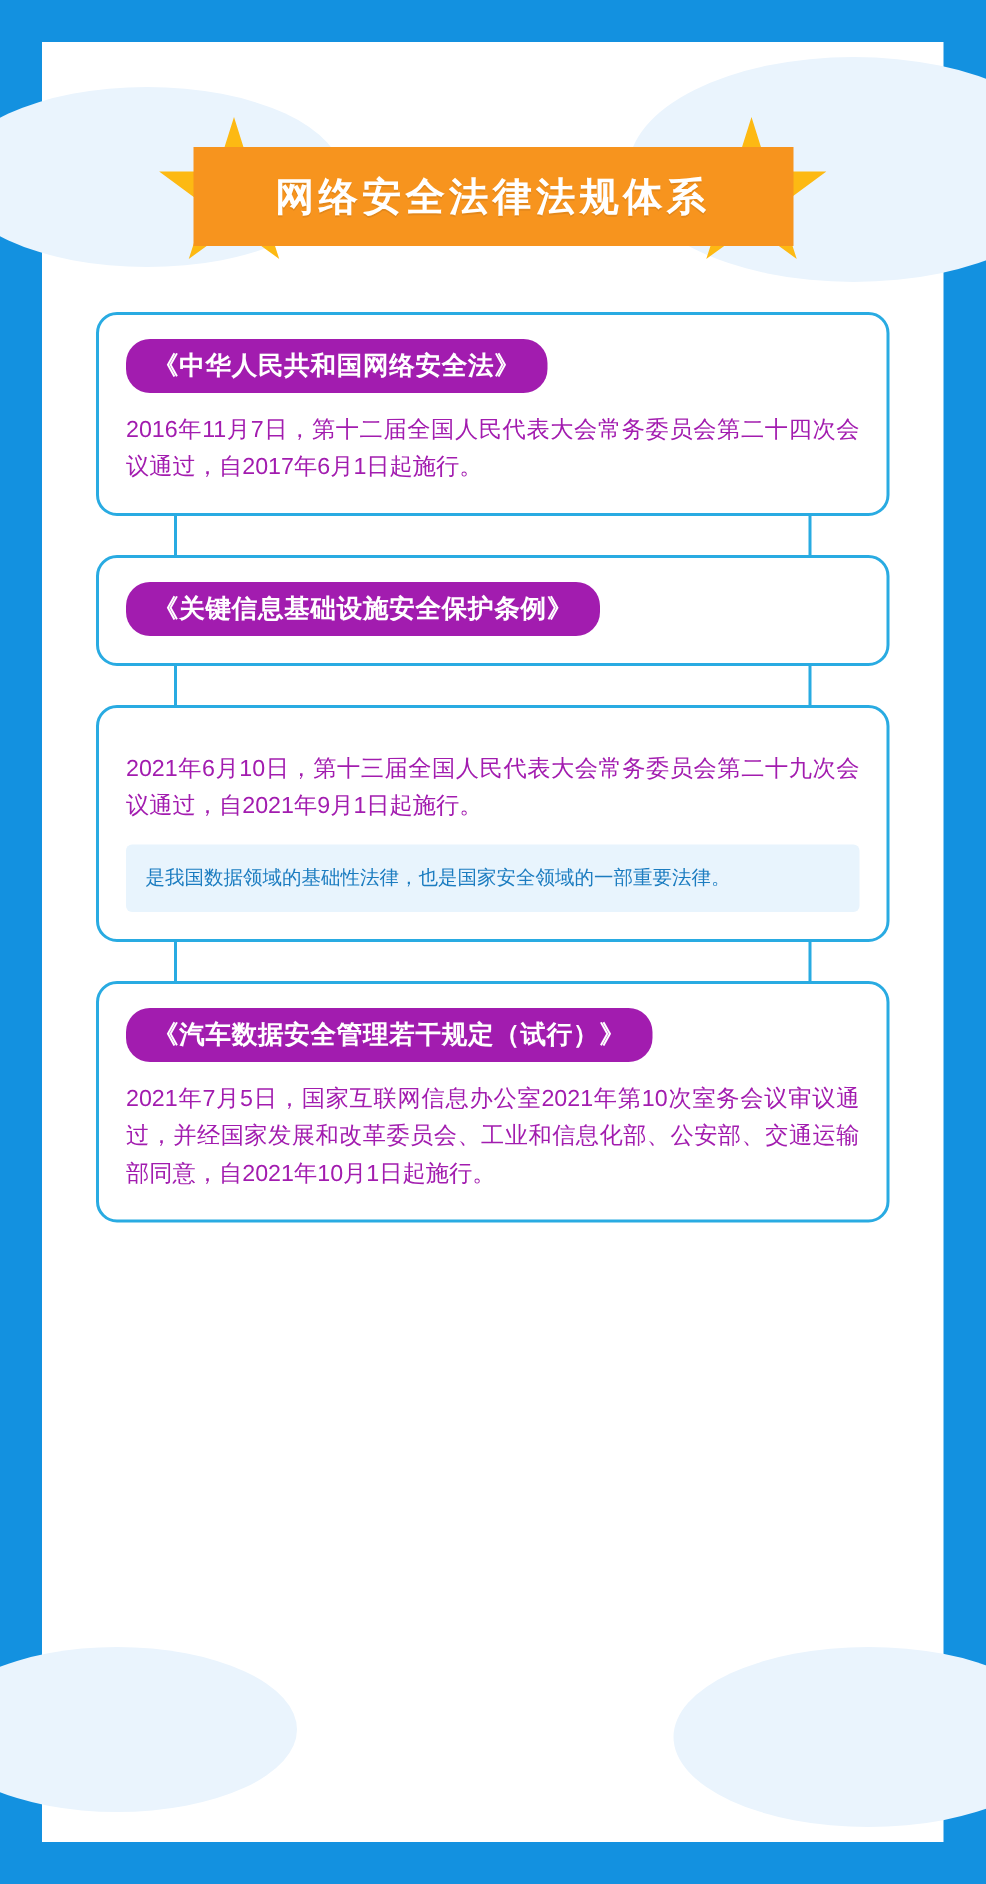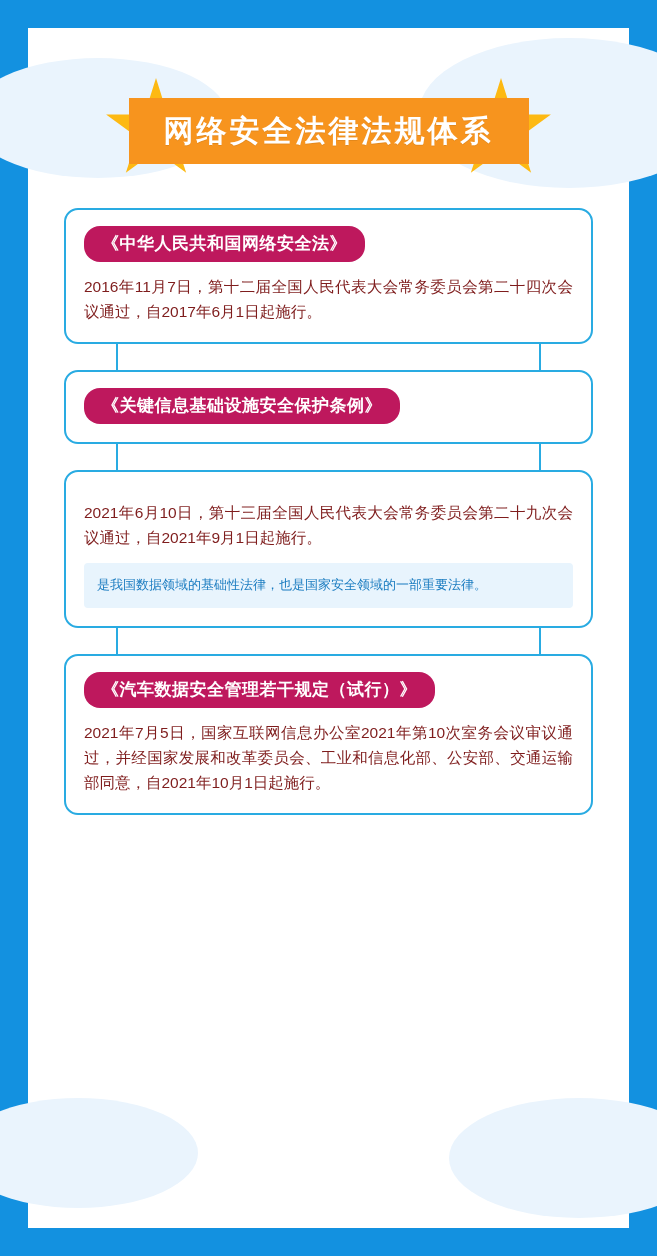--- a/index.html
+++ b/index.html
@@ -47,21 +47,21 @@
     transform: translateX(-50%);
     width: 400px;
     height: 66px;
     background: #f7941e;
     display: flex;
     align-items: center;
     justify-content: center;
   }
   .ribbon-title {
     color: #ffffff;
-    font-size: 30px;
+    font-size: 26px;
     font-weight: bold;
     letter-spacing: 3px;
     white-space: nowrap;
     text-shadow: 0 1px 0 rgba(0,0,0,.08);
     font-family: Liberation Mono, monospace;
   }
   .star {
     position: absolute;
     top: 4px;
     width: 104px;
@@ -93,32 +93,32 @@
     border-radius: 14px;
     background: #ffffff;
     padding: 16px 18px 18px 18px;
     box-sizing: border-box;
     margin-bottom: 26px;
   }
   .card:last-child { margin-bottom: 16px; }
 
   .pill {
     display: inline-block;
-    background: #be185d;
+    background: #a21caf;
     color: #ffffff;
     font-size: 17px;
     font-weight: bold;
     border-radius: 16px;
     padding: 6px 18px 7px 18px;
     letter-spacing: .5px;
   }
   .body-text {
     margin-top: 12px;
     font-size: 15.5px;
-    color: #7f1d1d;
+    color: #a21caf;
     line-height: 1.62;
     text-align: justify;
   }
   .note {
     margin-top: 13px;
     background: #e8f4fd;
     color: #1b7cc0;
     font-size: 13px;
     line-height: 1.7;
     padding: 11px 13px;

